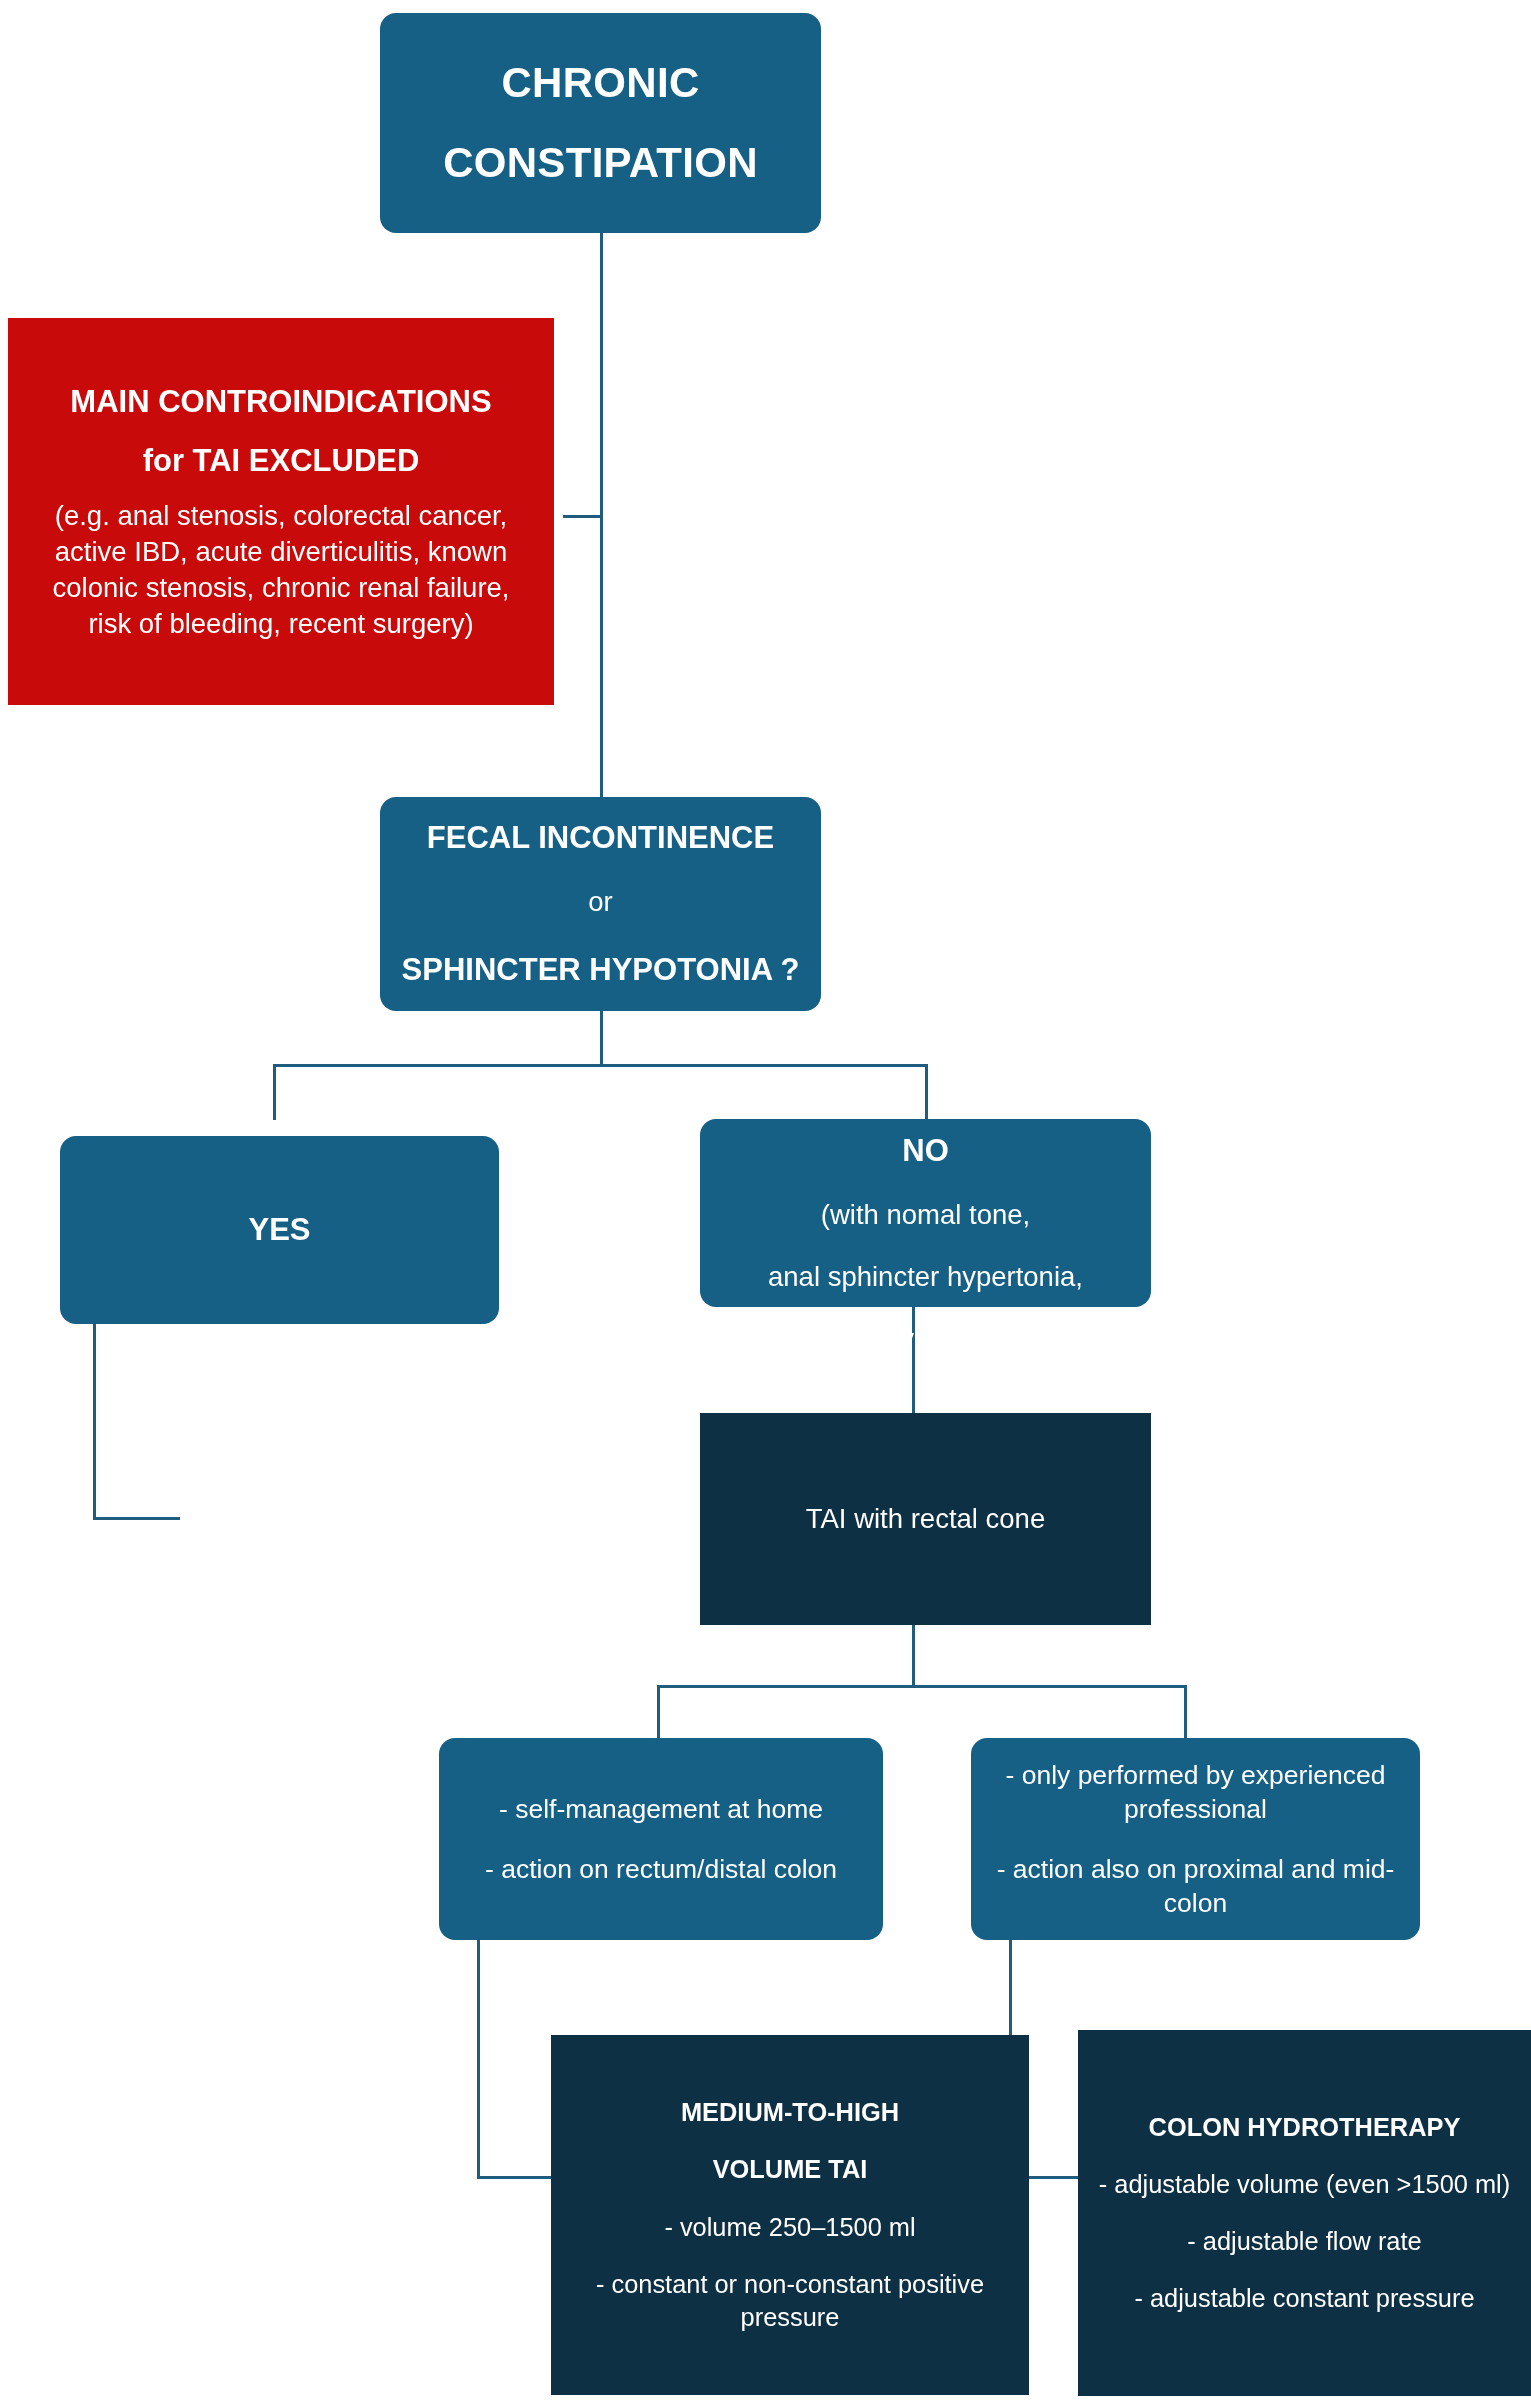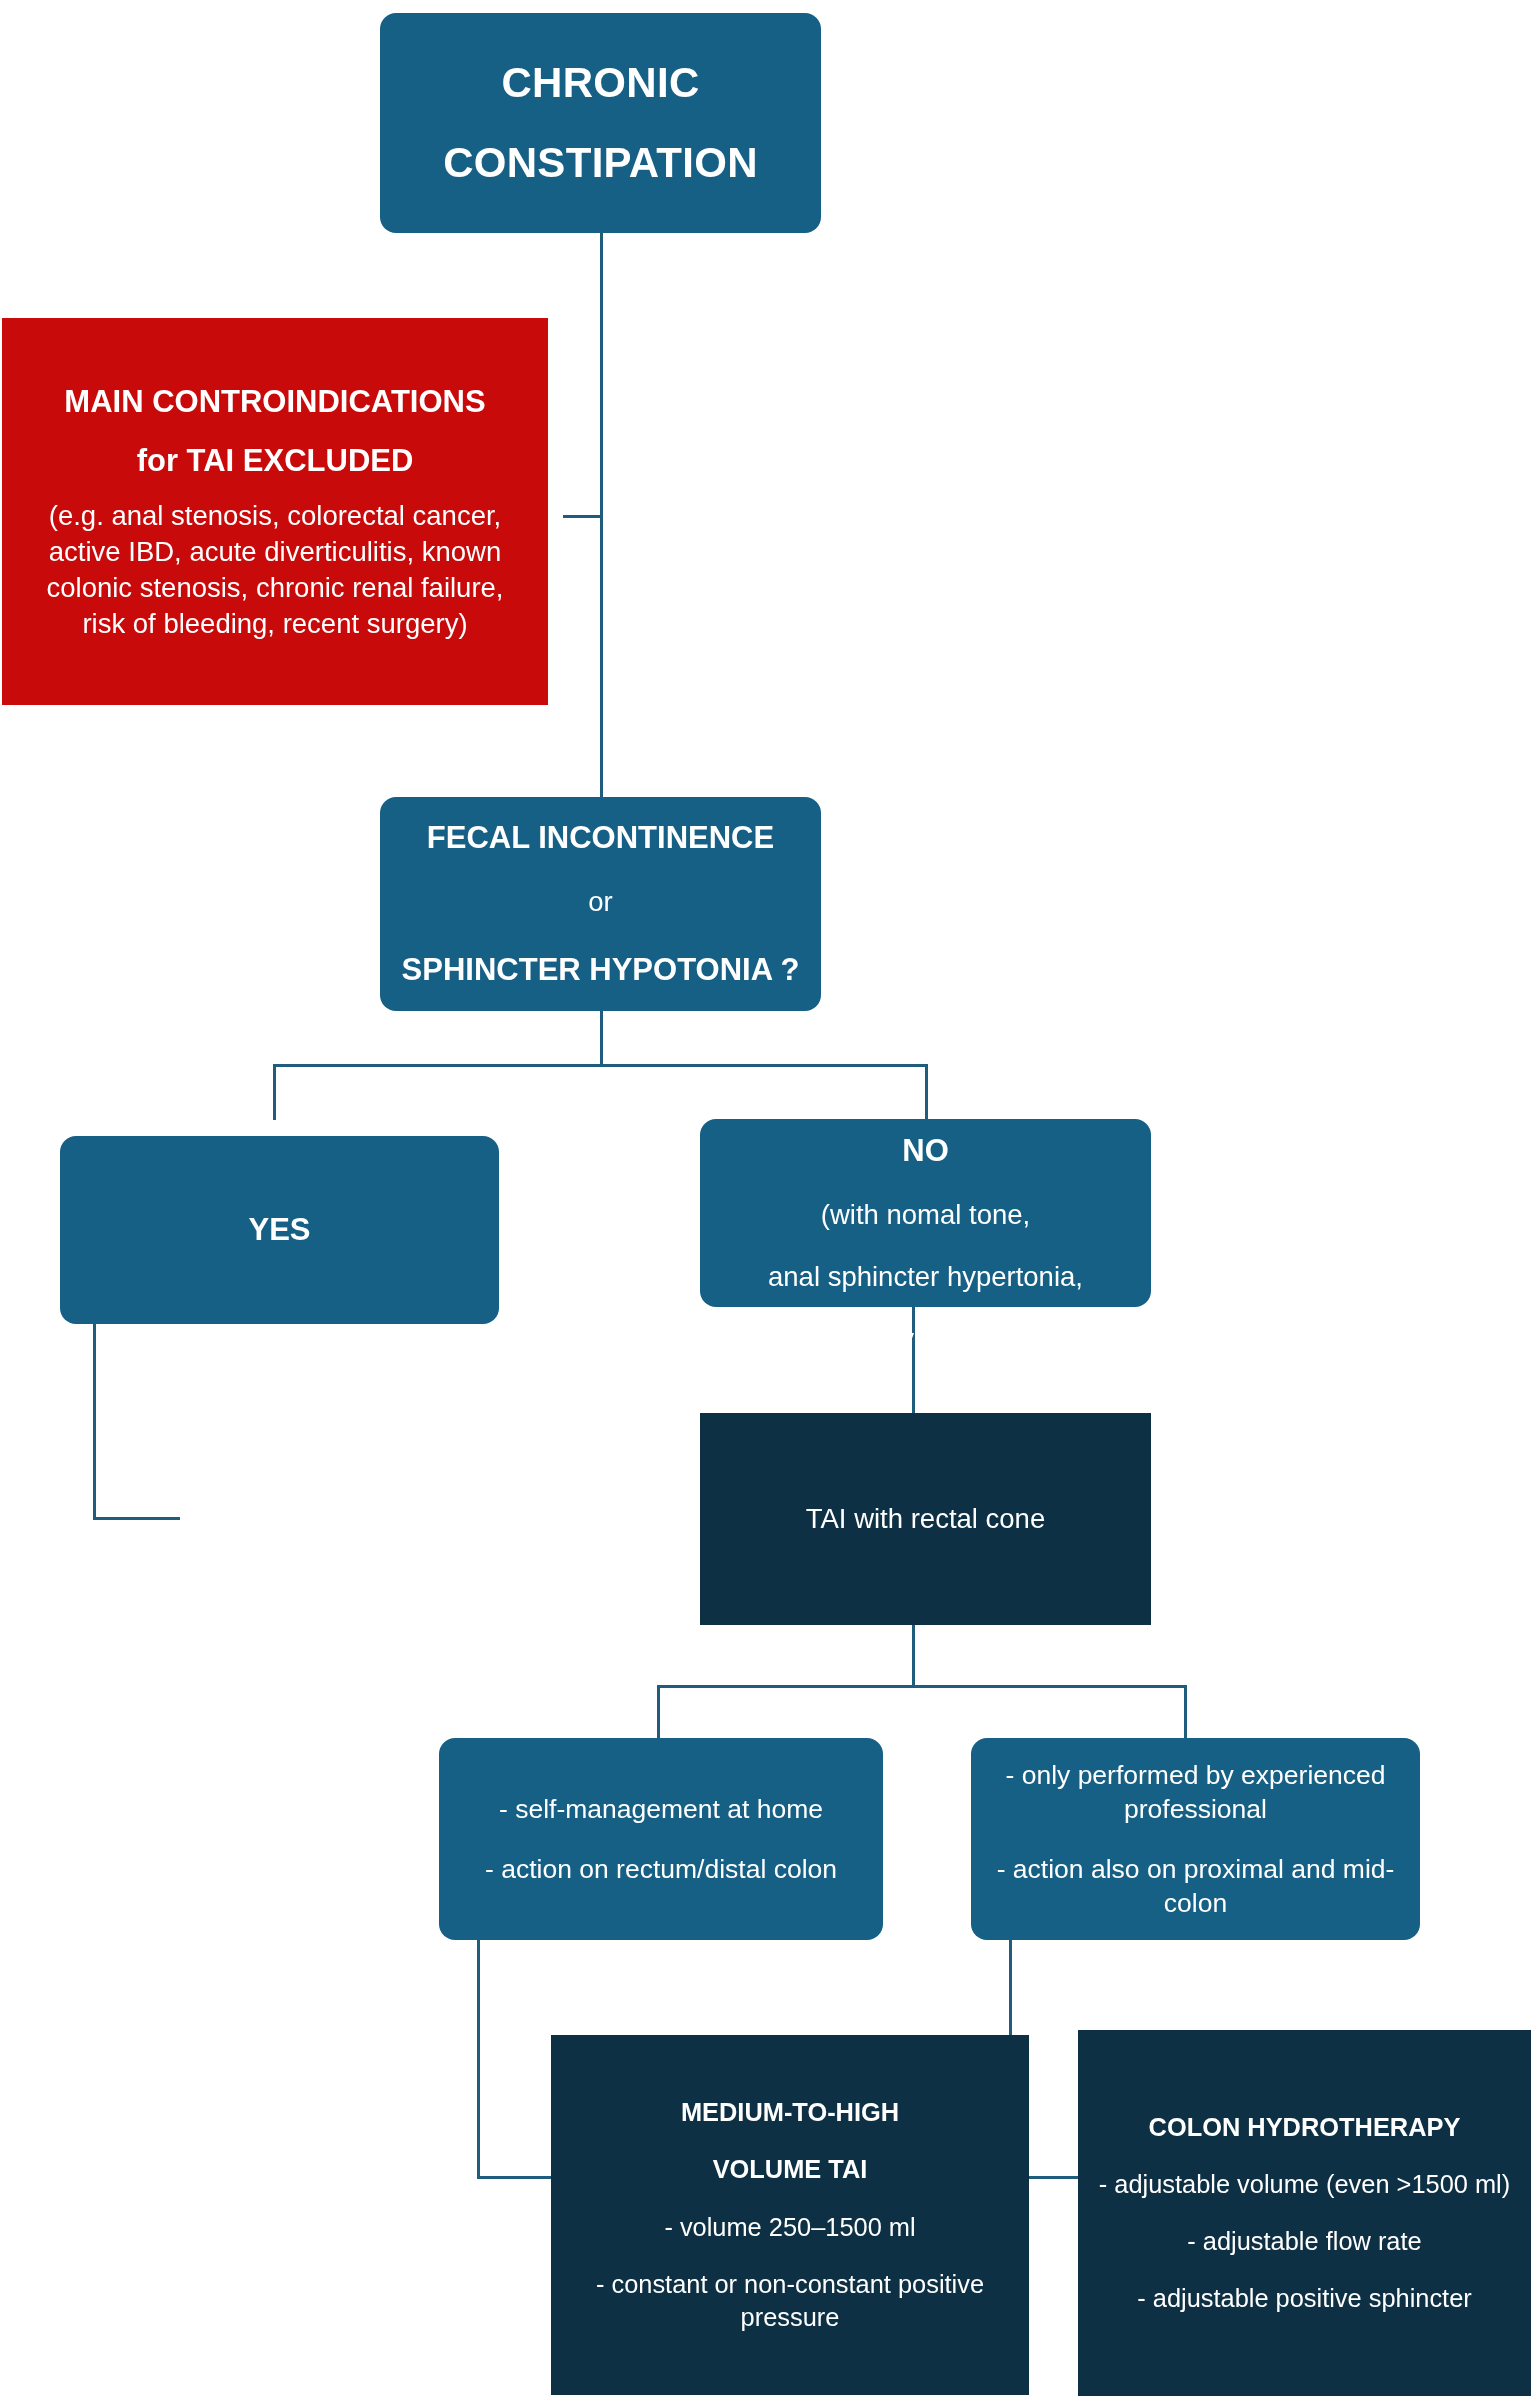--- a/index.html
+++ b/index.html
@@ -87,21 +87,21 @@
   <div class="conn h" style="left:477px; top:2176px; width:85px;"></div>
 
   <div class="conn v" style="left:1009px; top:1940px; height:238px;"></div>
   <div class="conn h" style="left:1009px; top:2176px; width:85px;"></div>
 
   <div class="node mid" style="left:380px; top:13.2px; width:441px; height:220px;">
     <p class="t-xxl">CHRONIC</p>
     <p class="t-xxl">CONSTIPATION</p>
   </div>
 
-  <div class="node red" style="left:2px; top:318px; width:546px; height:387px; padding:19px 20px;">
+  <div class="node red" style="left:8px; top:318px; width:546px; height:387px; padding:19px 20px;">
     <p class="t-xl">MAIN CONTROINDICATIONS</p>
     <p class="t-xl">for TAI EXCLUDED</p>
     <p class="t-lg">(e.g. anal stenosis, colorectal cancer, active IBD, acute diverticulitis, known colonic stenosis, chronic renal failure, risk of bleeding, recent surgery)</p>
   </div>
 
   <div class="node mid tight" style="left:380px; top:797px; width:441px; height:214px;">
     <p class="t-xl">FECAL INCONTINENCE</p>
     <p class="t-lg">or</p>
     <p class="t-xl">SPHINCTER HYPOTONIA ?</p>
   </div>
@@ -136,17 +136,17 @@
     <p class="t-sm bold">MEDIUM-TO-HIGH</p>
     <p class="t-sm bold">VOLUME TAI</p>
     <p class="t-sm">- volume 250–1500 ml</p>
     <p class="t-sm">- constant or non-constant positive pressure</p>
   </div>
 
   <div class="node dark tight" style="left:1078px; top:2030px; width:453px; height:366px; padding:12.7px 4.2px;">
     <p class="t-sm bold">COLON HYDROTHERAPY</p>
     <p class="t-sm">- adjustable volume (even &gt;1500 ml)</p>
     <p class="t-sm">- adjustable flow rate</p>
-    <p class="t-sm">- adjustable positive sphincter</p>
+    <p class="t-sm">- adjustable constant pressure</p>
   </div>
 
 </div>
 
 
 </body></html>

